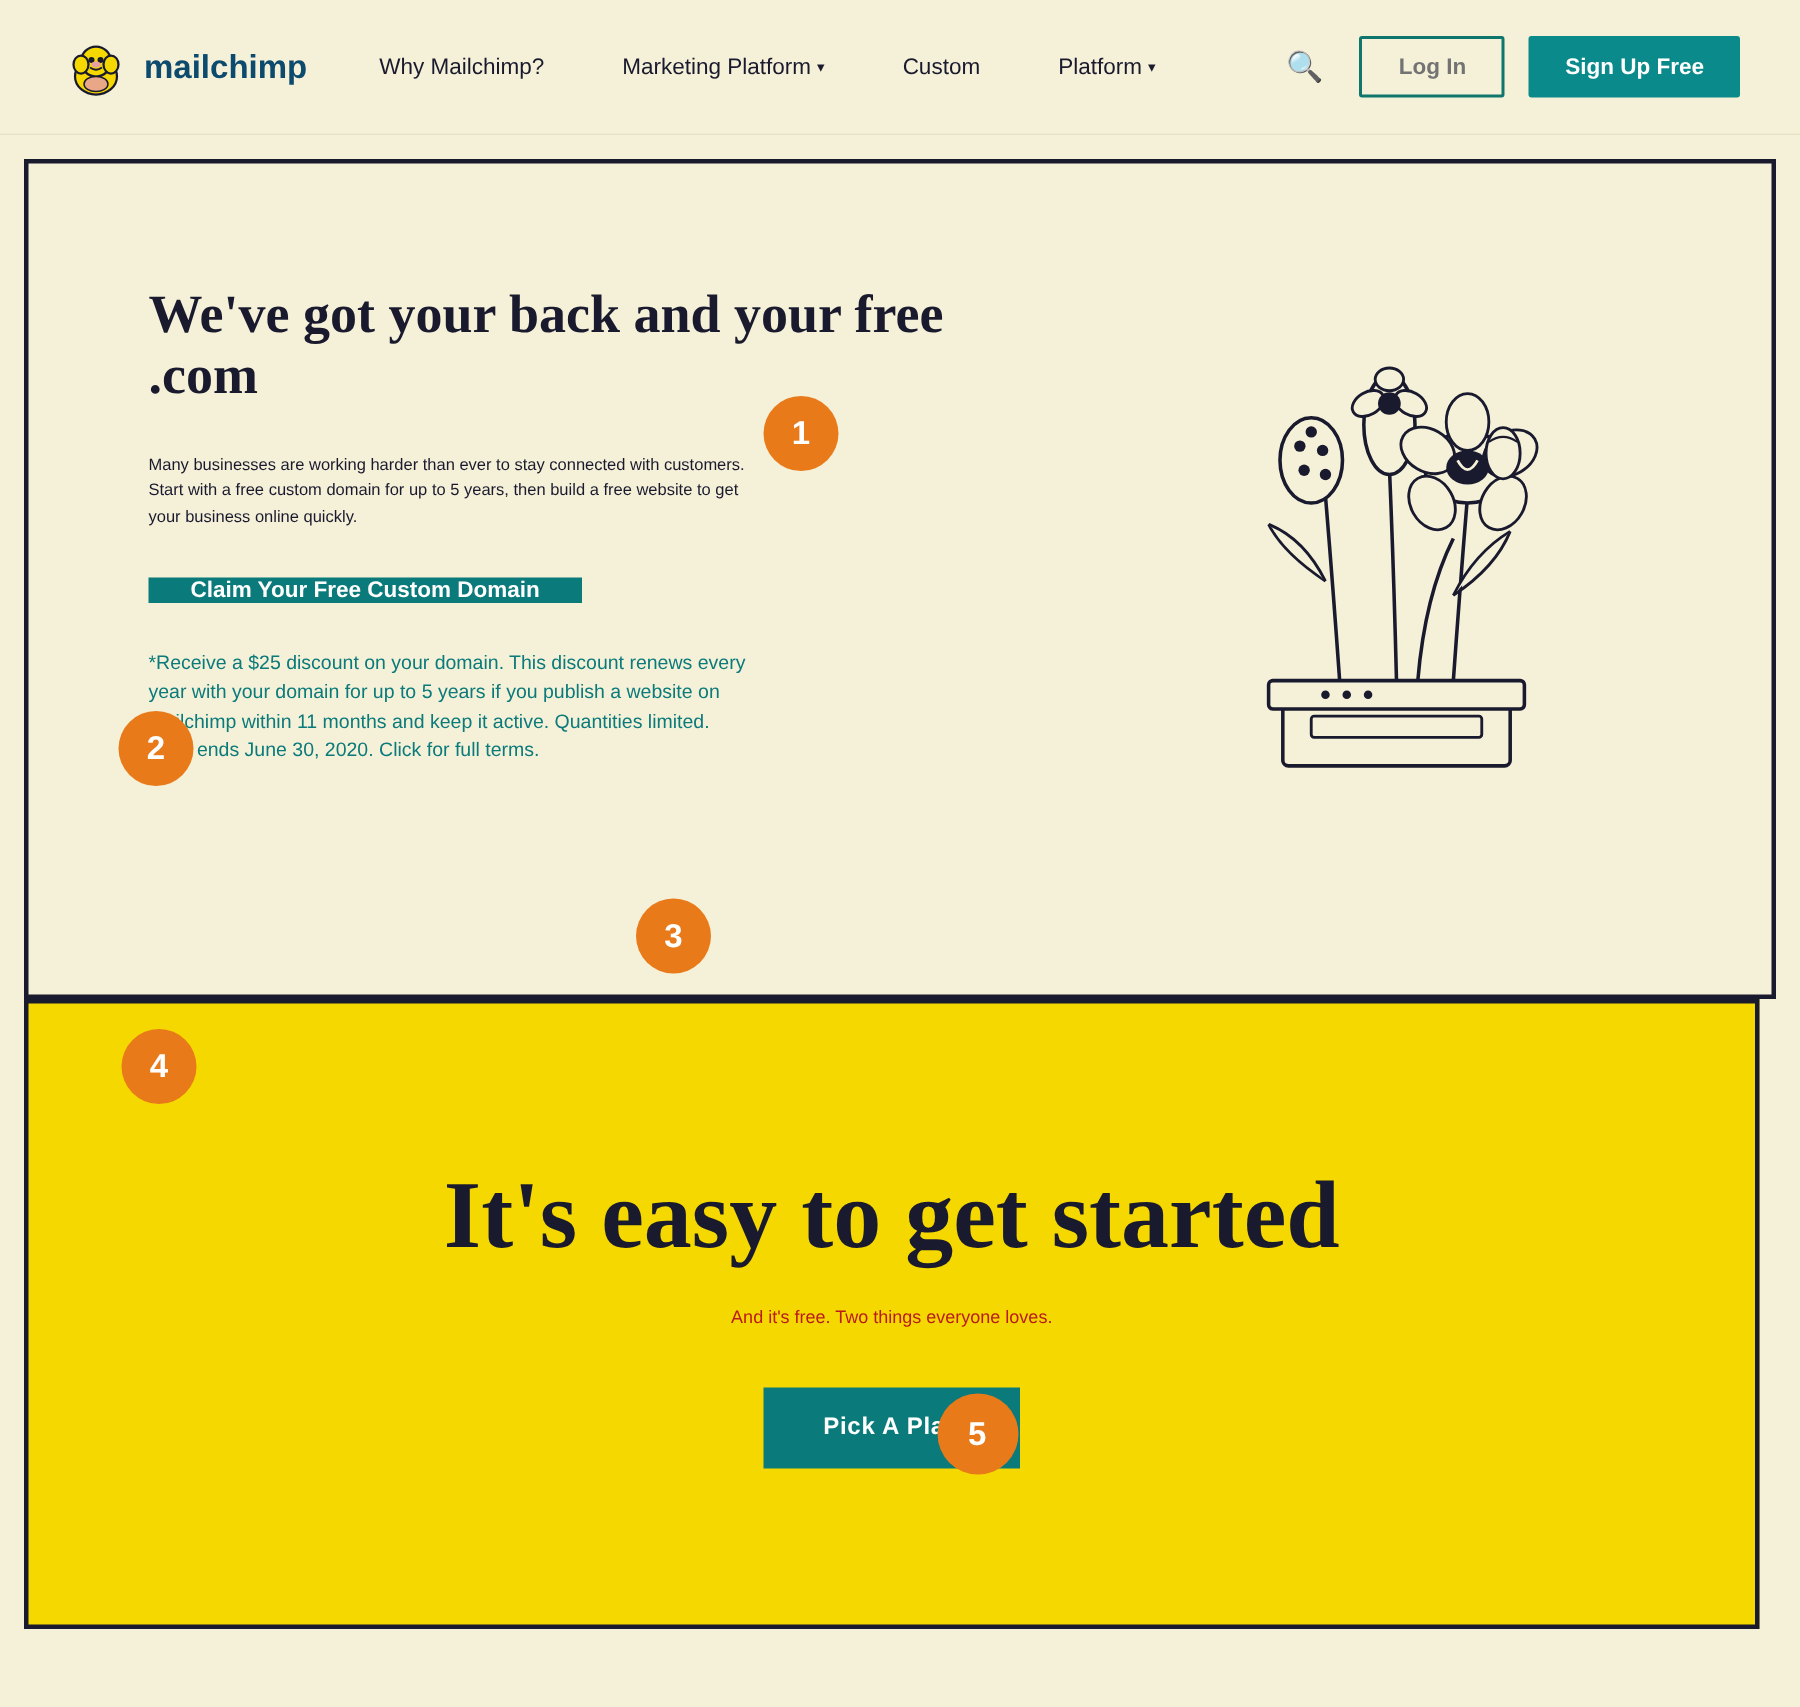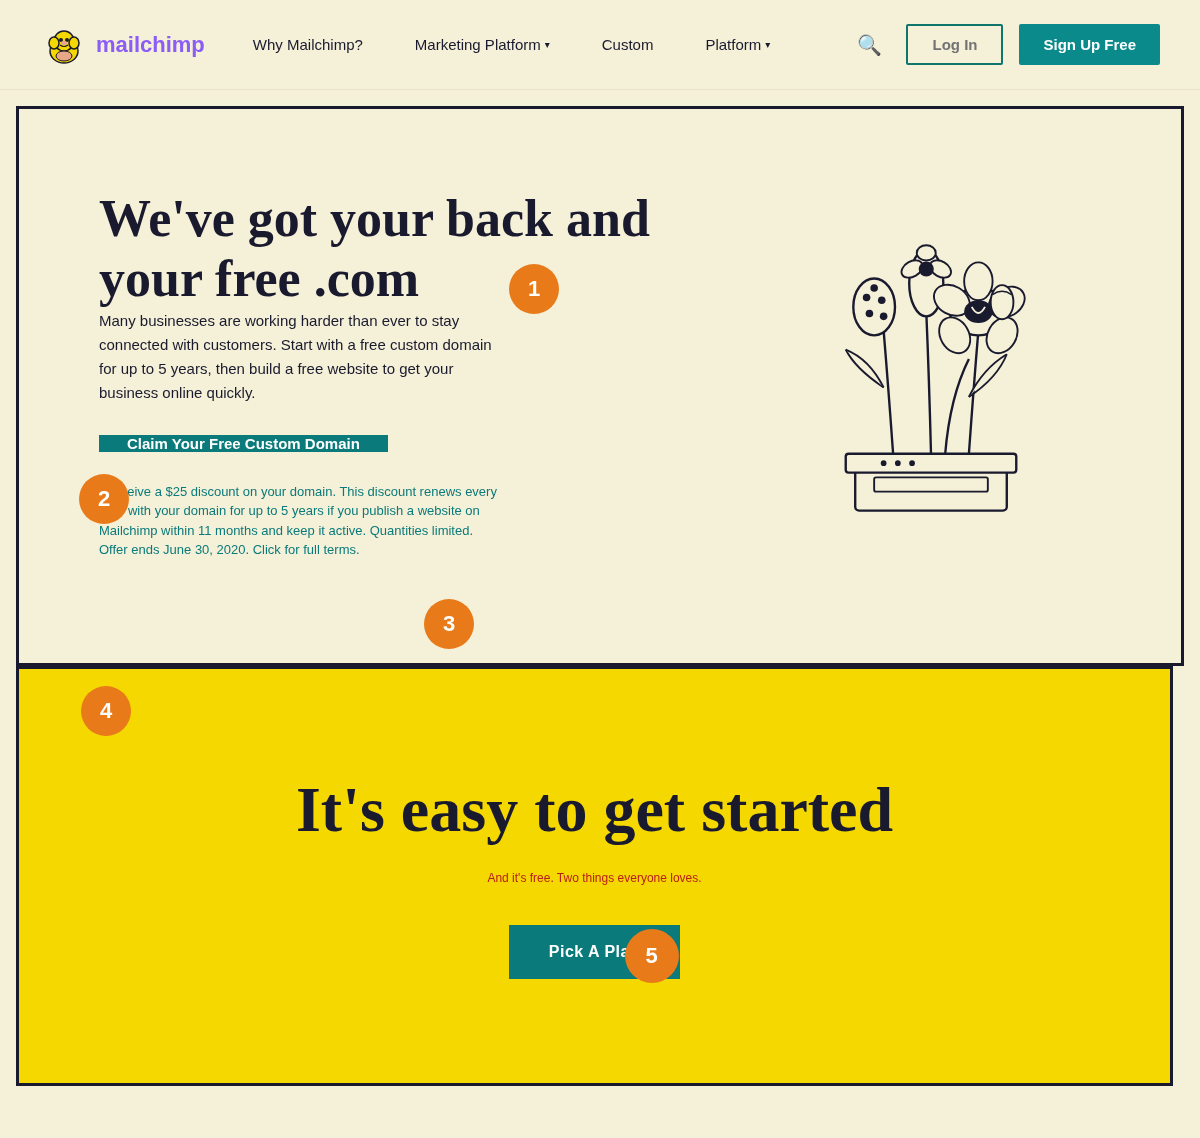--- a/index.html
+++ b/index.html
@@ -93,28 +93,29 @@
       align-items: flex-start;
       justify-content: space-between;
       position: relative;
       min-height: 560px;
     }
     .hero-content {
       max-width: 560px;
       padding-top: 20px;
     }
     .hero-title {
-      font-size: 52px;
+      font-size: 36px;
       font-weight: 700;
       color: #1a1a2e;
       line-height: 1.15;
+      margin-bottom: 30px;
       font-family: Georgia, serif;
     }
     .hero-description {
-      font-size: 15px;
+      font-size: 11px;
       color: #1a1a2e;
       line-height: 1.6;
       margin-bottom: 30px;
       max-width: 400px;
     }
     .btn-claim {
       background: #0a7a7a;
       border: none;
       color: white;
       padding: 0 28px;
@@ -227,21 +228,21 @@
       <ellipse cx="24" cy="30" rx="14" ry="12" fill="#f5d800" stroke="#1a1a2e" stroke-width="1.5"></ellipse>
       <ellipse cx="24" cy="20" rx="10" ry="10" fill="#f5d800" stroke="#1a1a2e" stroke-width="1.5"></ellipse>
       <circle cx="21" cy="19" r="2" fill="#1a1a2e"></circle>
       <circle cx="27" cy="19" r="2" fill="#1a1a2e"></circle>
       <ellipse cx="24" cy="22" rx="3" ry="2" fill="#e8a0a0"></ellipse>
       <path d="M20 24 Q24 27 28 24" stroke="#1a1a2e" stroke-width="1.2" fill="none"></path>
       <ellipse cx="14" cy="22" rx="5" ry="6" fill="#f5d800" stroke="#1a1a2e" stroke-width="1.5"></ellipse>
       <ellipse cx="34" cy="22" rx="5" ry="6" fill="#f5d800" stroke="#1a1a2e" stroke-width="1.5"></ellipse>
       <ellipse cx="24" cy="35" rx="8" ry="5" fill="#e8a888" stroke="#1a1a2e" stroke-width="1"></ellipse>
     </svg>
-    <span style="font-size:22px;font-weight:700;color:#8b5cf6;">mailchimp</span>
+    <span style="font-size:22px;font-weight:700;color:#0c4a6e;">mailchimp</span>
   </a>
 
   <div class="nav-links">
     <a class="nav-link">
       <span>Why Mailchimp?</span>
     </a>
     <a class="nav-link">
       <span>Marketing Platform</span>
       <span class="chevron">▾</span>
     </a>

